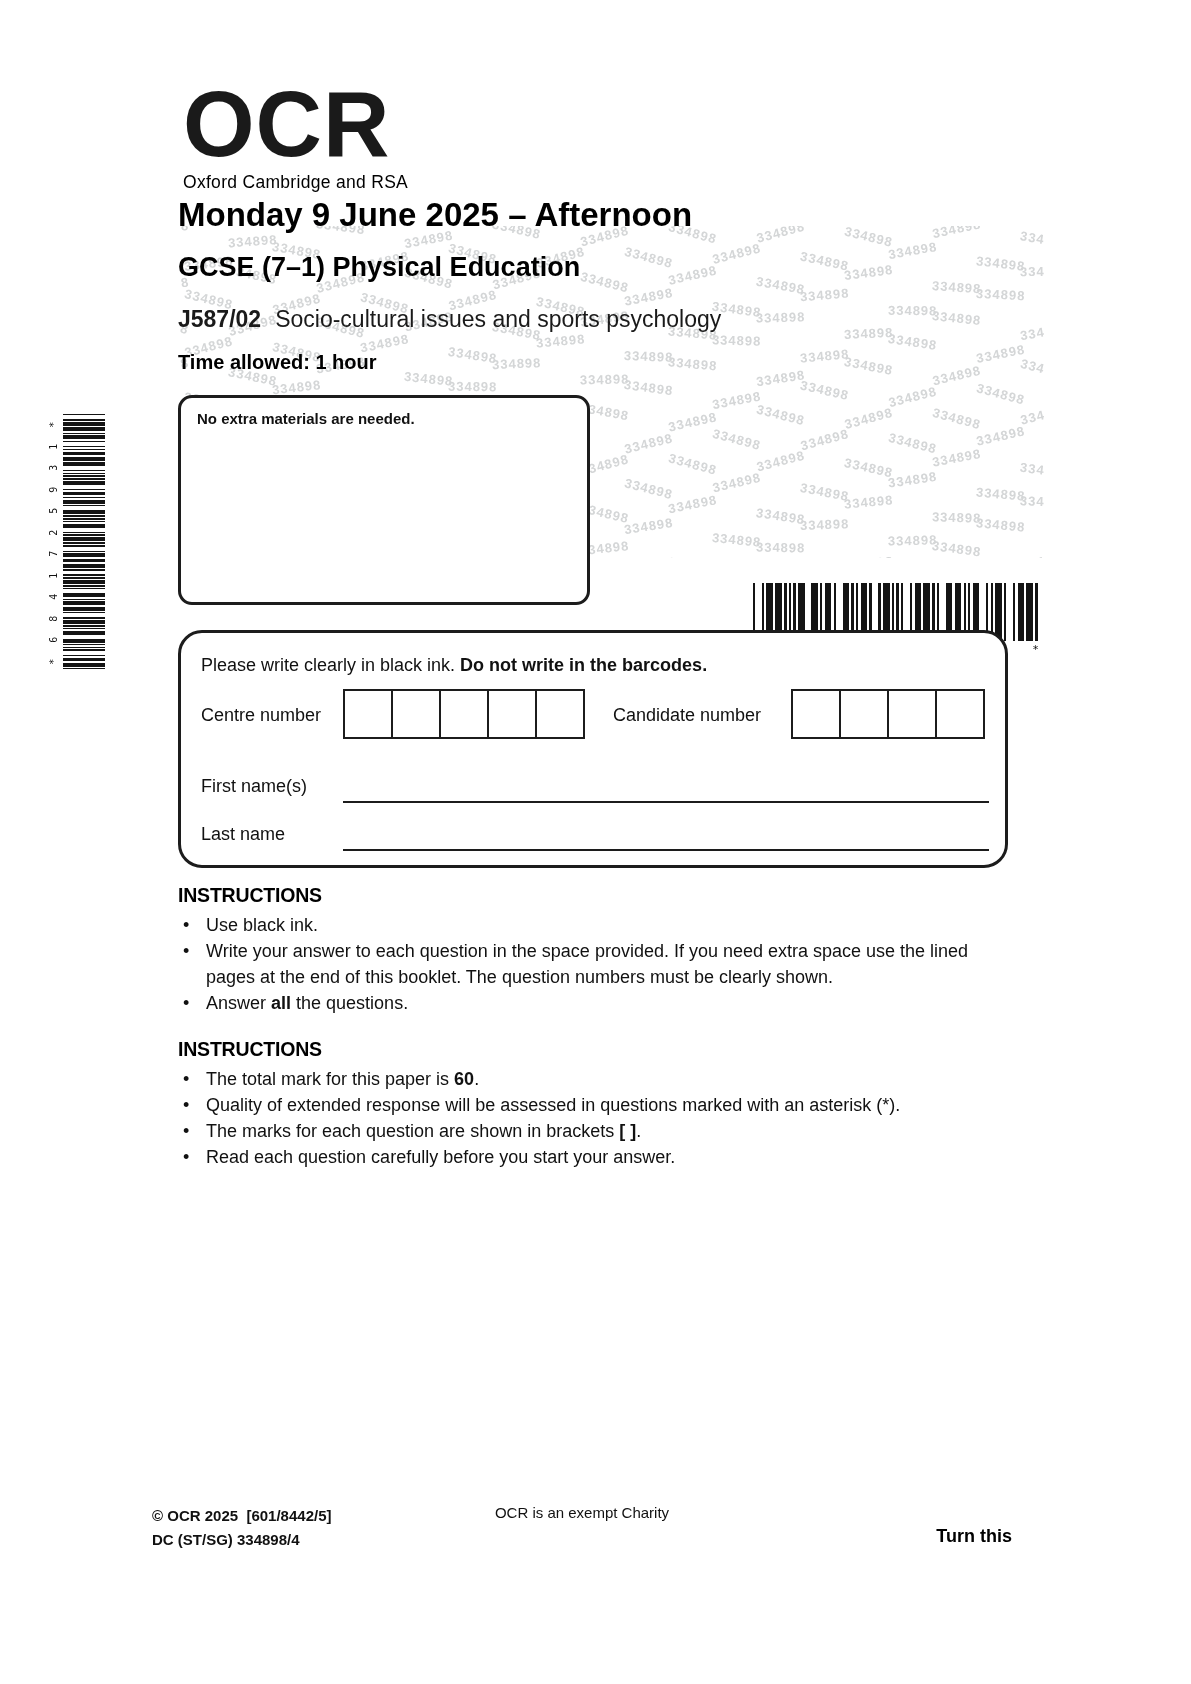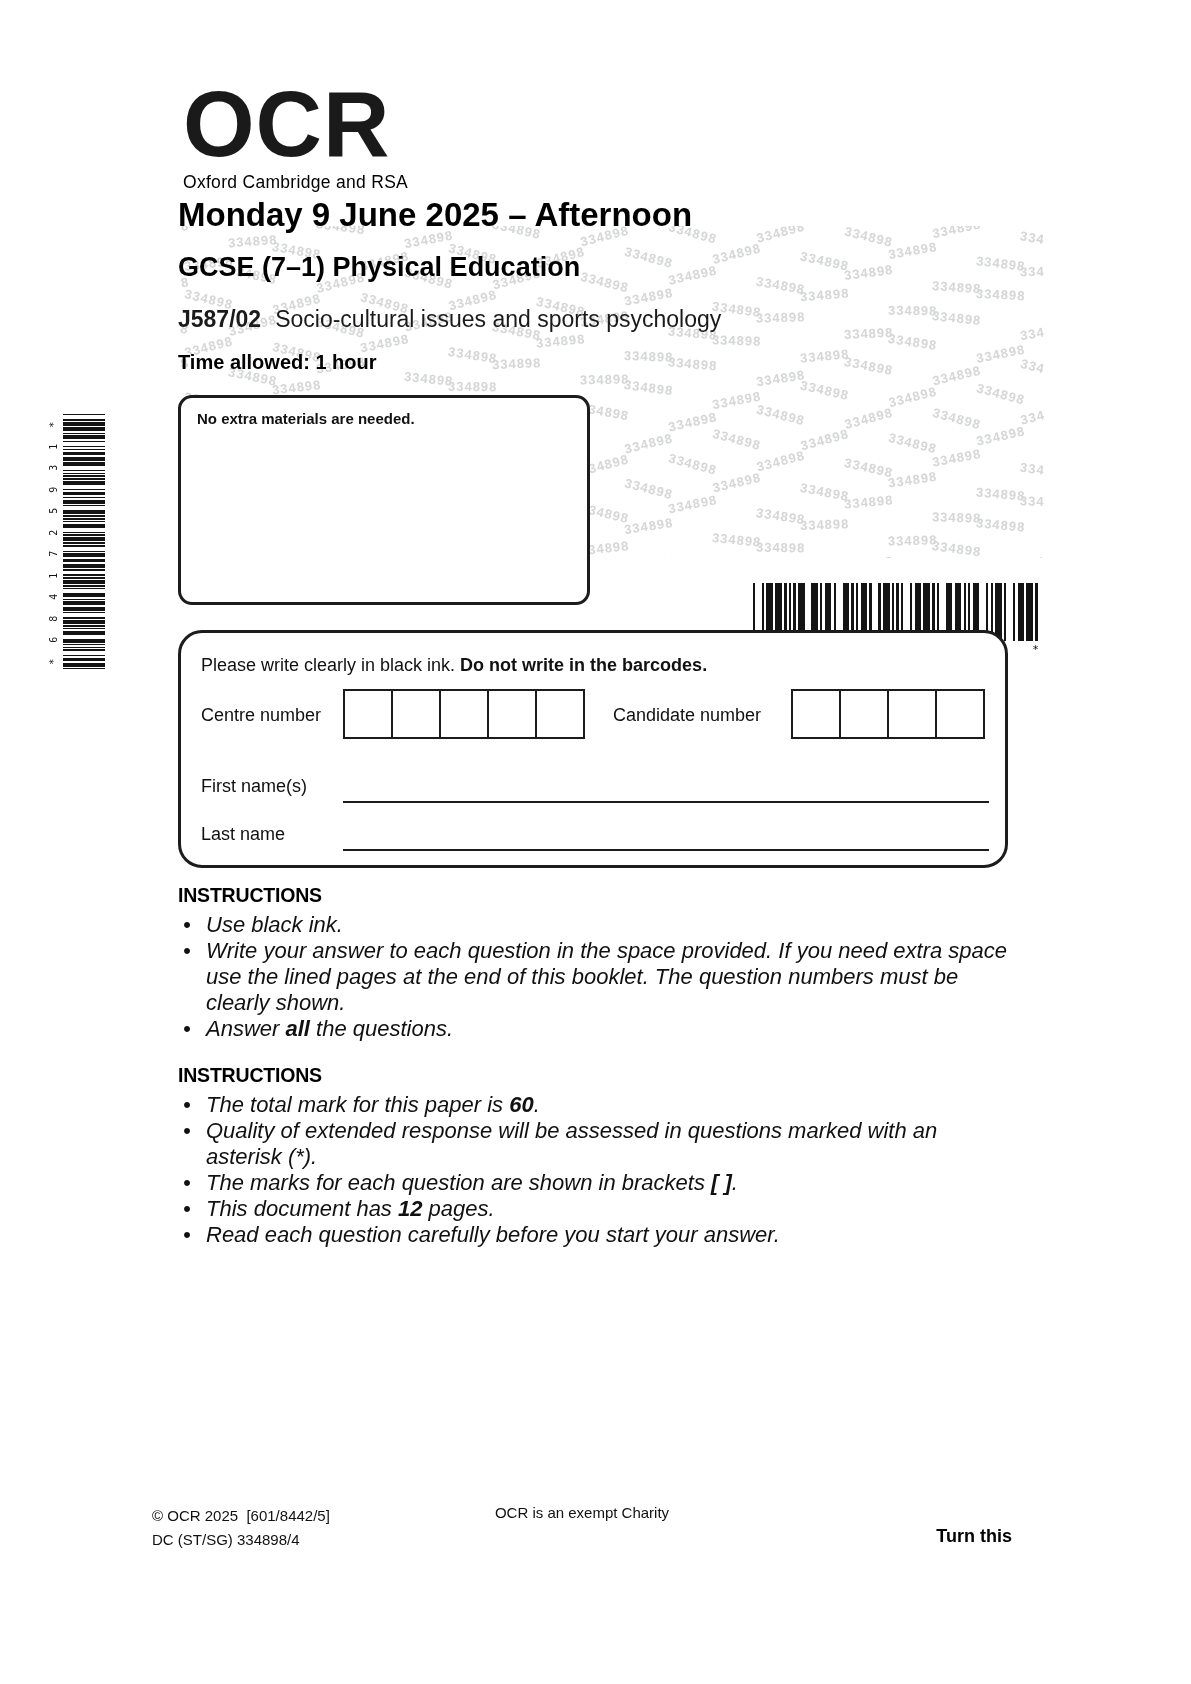--- a/index.html
+++ b/index.html
@@ -63,28 +63,28 @@
   .lbl-last{left:20px;top:191px;}
   .name-line{position:absolute;left:162px;width:646px;border-bottom:2px solid #1c1c1c;height:24px;}
   .line-first{top:144px;}
   .line-last{top:192px;}
 
   
   .text-section{position:absolute;left:178px;top:884px;width:840px;}
   .text-section h3{margin:0 0 5px 0;font-size:19.5px;font-weight:bold;color:#000;letter-spacing:-0.2px;}
   .text-section h3.gap{margin-top:22px;}
   .text-section ul{margin:0;padding:0;list-style:none;}
-  .text-section li{position:relative;padding-left:28px;font-size:22px;line-height:26px;color:#111;font-style:italic;}
+  .text-section li{position:relative;padding-left:28px;font-size:18px;line-height:26px;color:#111;}
   .text-section li::before{content:"\2022";position:absolute;left:5px;top:0;}
   .text-section li span,.text-section li b{white-space:pre-wrap;}
 
   
   .footer{position:absolute;left:152px;top:1504px;width:860px;height:64px;}
   .f-left{position:absolute;left:0;top:0;font-size:15px;line-height:24px;color:#111;}
-  .f-left div{white-space:pre;}
+  .f-left div{white-space:pre;font-weight:bold;}
   .f-center{position:absolute;left:0;right:0;top:0;text-align:center;font-size:15px;color:#111;}
   .f-right{position:absolute;right:0;top:22px;font-size:18px;font-weight:bold;color:#000;}
 </style>
 </head>
 <body>
 
 <div class="page">
 
   <div class="watermark" id="watermark" aria-hidden="true">
       <span style="left: -40px; top: 0px; transform: translateY(-8px) rotate(0.5deg);">334898</span>
@@ -530,21 +530,20 @@
         <li><span>Use black ink.</span><b></b><span></span></li>
         <li><span>Write your answer to each question in the space provided. If you need extra space use the lined pages at the end of this booklet. The question numbers must be clearly shown.</span><b></b><span></span></li>
         <li><span>Answer </span><b>all</b><span> the questions.</span></li>
       </ul>
 
     <h3 class="gap">INSTRUCTIONS</h3>
     <ul id="information-list">
         <li><span>The total mark for this paper is </span><b>60</b><span>.</span></li>
         <li><span>Quality of extended response will be assessed in questions marked with an asterisk (*).</span><b></b><span></span></li>
         <li><span>The marks for each question are shown in brackets </span><b>[ ]</b><span>.</span></li>
-        <li><span>This document has </span><b>12</b><span> pages.</span></li>
       </ul>
 
     <ul id="advice-list">
         <li><span>Read each question carefully before you start your answer.</span><b></b><span></span></li>
       </ul>
   </div>
 
   <div class="footer">
     <div class="f-left">
       <div>© OCR 2025  [601/8442/5]</div>

